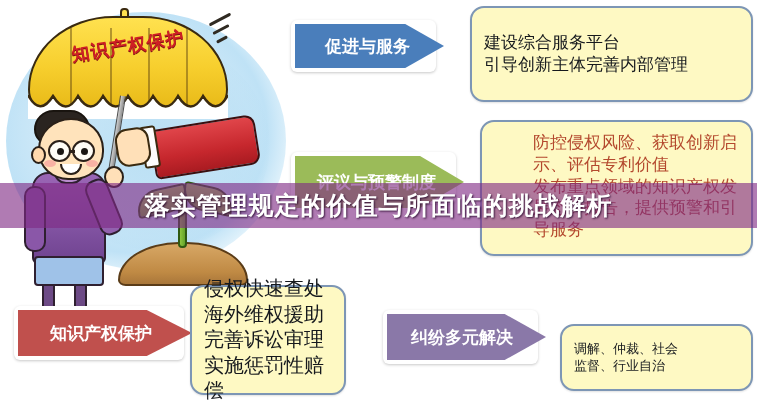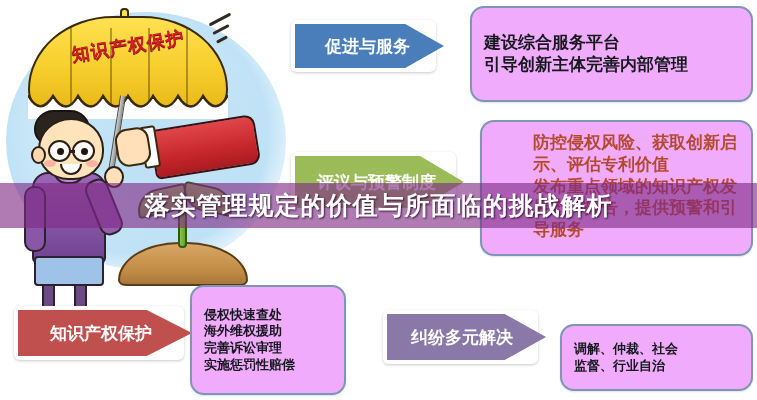--- a/index.html
+++ b/index.html
@@ -157,25 +157,25 @@
     clip-path:polygon(0 0, 74% 0, 100% 50%, 74% 100%, 0 100%);
     box-shadow:none;
     padding-left:12px;
   }
   .arrow-wrap{position:absolute;background:#ffffff;border-radius:6px;
     box-shadow:0 1px 3px rgba(0,0,0,.22);}
   .arrow-wrap::after{content:"";position:absolute;inset:0;border-radius:6px;pointer-events:none;}
 
   .rbox{
     position:absolute;box-sizing:border-box;
-    background:#f0abfc;
+    background:#fef9c3;
     border:2px solid #7d96b5;
     border-radius:14px;
     display:flex;align-items:center;
-    color:#16191d;font-weight:bold;
+    color:#16191d;font-weight:normal;
     box-shadow:0 1px 2px rgba(0,0,0,.12);
   }
   .rbox .txt{padding:0 12px;line-height:1.28;white-space:pre-line;}
 
   
   .banner{
     position:absolute;left:0;top:183px;width:757px;height:45px;
     background:rgba(128,42,132,0.62);
     display:flex;align-items:center;justify-content:center;
   }
@@ -268,21 +268,21 @@
 
   <div class="banner">
     <span class="banner-text">落实管理规定的价值与所面临的挑战解析</span>
   </div>
 
   <div class="arrow-wrap" style="left:14px;top:306px;width:170px;height:54px;">
     <div class="arrow" style="left:4px;top:4px;width:162px;height:46px;background:#c0504d;font-size:17px;">
       <span style="margin-right:20px">知识产权保护</span>
     </div>
   </div>
-  <div class="rbox" style="left:190px;top:285px;width:156px;height:110px;font-size:13px;">
+  <div class="rbox" style="left:190px;top:285px;width:156px;height:110px;font-size:20px;">
     <div class="txt">侵权快速查处
 海外维权援助
 完善诉讼审理
 实施惩罚性赔偿</div>
   </div>
 
   <div class="arrow-wrap" style="left:383px;top:310px;width:155px;height:54px;">
     <div class="arrow" style="left:4px;top:4px;width:147px;height:46px;background:#8a78a8;font-size:17px;">
       <span style="margin-right:21px">纠纷多元解决</span>
     </div>

